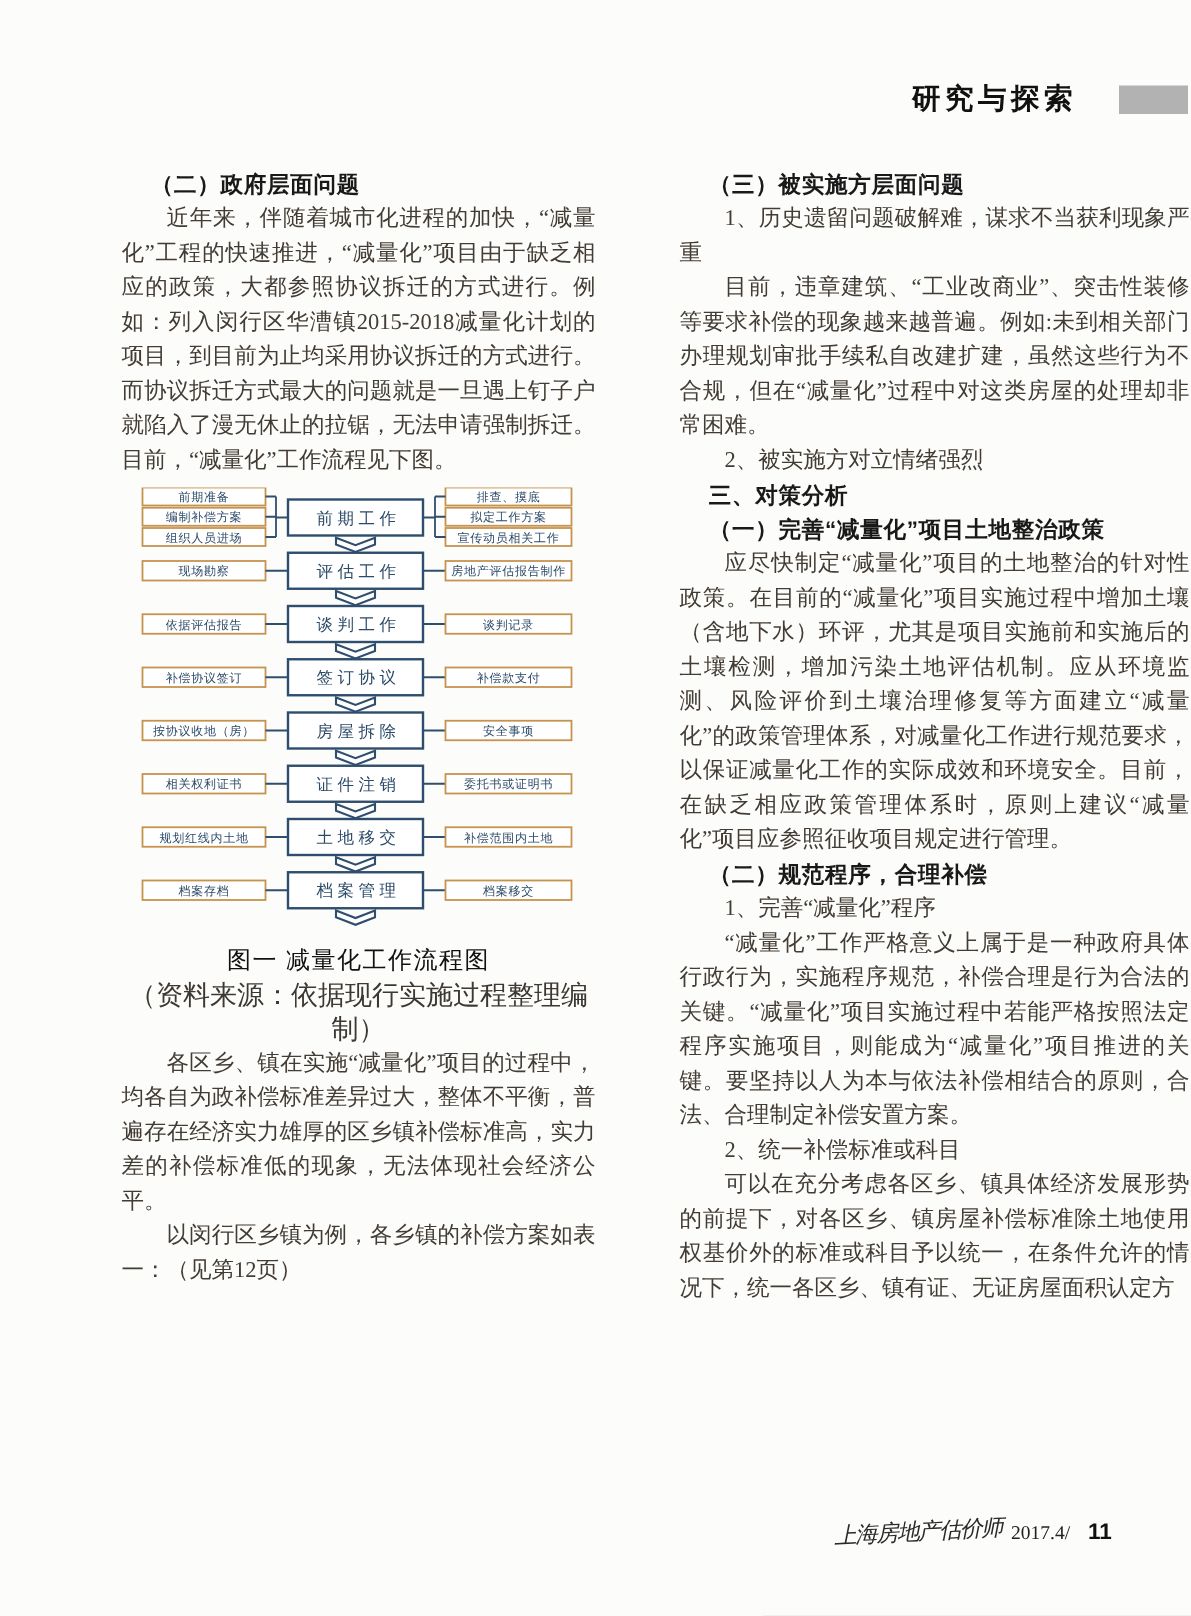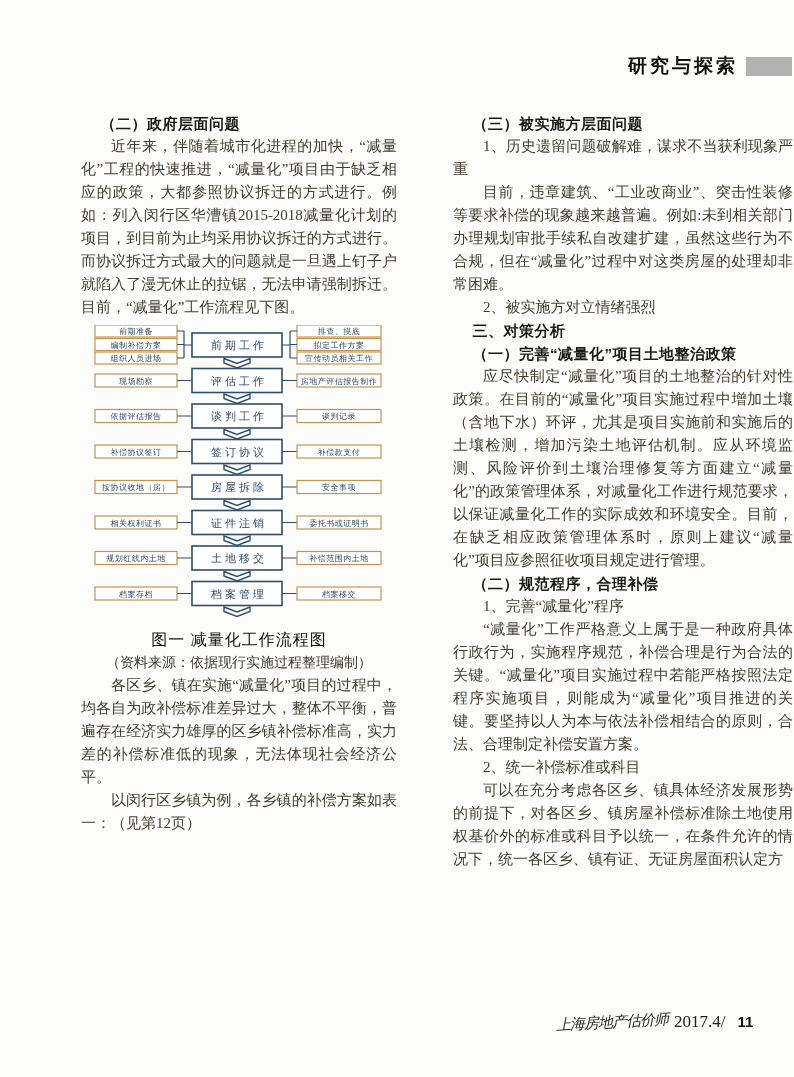--- a/index.html
+++ b/index.html
@@ -2,21 +2,21 @@
 <html><head>
 <meta charset="utf-8">
 <style>
   html,body{margin:0;padding:0;background:#e8e8e6;}
   #page{
     position:relative;width:794px;height:1077px;margin:0 auto;
     background:#fcfcfa;overflow:hidden;
     font-family:"Liberation Serif",serif;color:#423c34;
   }
   
-  .header{position:absolute;top:53px;right:2px;display:flex;align-items:center;gap:8px;}
+  .header{position:absolute;top:53px;right:2px;display:flex;align-items:center;gap:28px;}
   .header-label{font-family:"Liberation Sans",sans-serif;font-weight:bold;font-size:19px;
     letter-spacing:3px;color:#111;}
   .header-block{width:46px;height:19px;background:#b2b2b2;}
   
   .col{position:absolute;top:112px;font-size:15px;line-height:23px;text-align:justify;}
   .col-left{left:81px;width:316px;}
   .col-right{left:417px;width:340px;margin-left:36px;}
   .col p{margin:0;}
   .hbold{font-family:"Liberation Sans",sans-serif;font-weight:bold;color:#191919;
     text-indent:1.3em;letter-spacing:.5px;}
@@ -25,27 +25,27 @@
   .flowchart{margin:6px 0 2px 12px;}
   .fc-svg .cb{fill:#ffffff;stroke:#2f4e6d;stroke-width:1.6;}
   .fc-svg .sb{fill:#ffffff;stroke:#c6934f;stroke-width:1.2;}
   .fc-svg .ln{stroke:#2f4e6d;stroke-width:1.2;fill:none;}
   .fc-svg .ar{fill:#ffffff;stroke:#2f4e6d;stroke-width:1.4;stroke-linejoin:miter;}
   .fc-svg text{font-family:"Liberation Serif",serif;fill:#2c4a68;text-anchor:middle;}
   .fc-svg .ct{font-size:11px;letter-spacing:3px;}
   .fc-svg .st{font-size:8px;letter-spacing:.5px;}
   .caption{font-family:"Liberation Sans",sans-serif;font-weight:normal;font-size:16px;
     color:#111;text-align:center;text-indent:0;margin-top:2px;letter-spacing:1px;}
-  .source{font-size:14px;text-align:center;text-indent:0;color:#3d3832;}
+  .source{font-size:18px;text-align:center;text-indent:0;color:#3d3832;}
   
   .footer{position:absolute;top:1012px;left:556px;width:230px;display:flex;
     align-items:baseline;gap:6px;white-space:nowrap;}
   .journal-script{font-family:"Liberation Serif",serif;font-style:italic;font-size:15px;
     color:#2a2a2a;letter-spacing:-1px;transform:rotate(-3deg);display:inline-block;}
-  .issue{font-size:17px;color:#222;}
+  .issue{font-size:13px;color:#222;}
   .pagenum{font-family:"Liberation Sans",sans-serif;font-weight:bold;font-size:15px;
     color:#111;margin-left:6px;}
 </style>
 </head>
 <body>
 
 <div id="page">
 
   <div class="header">
     <span class="header-label">研究与探索</span>

